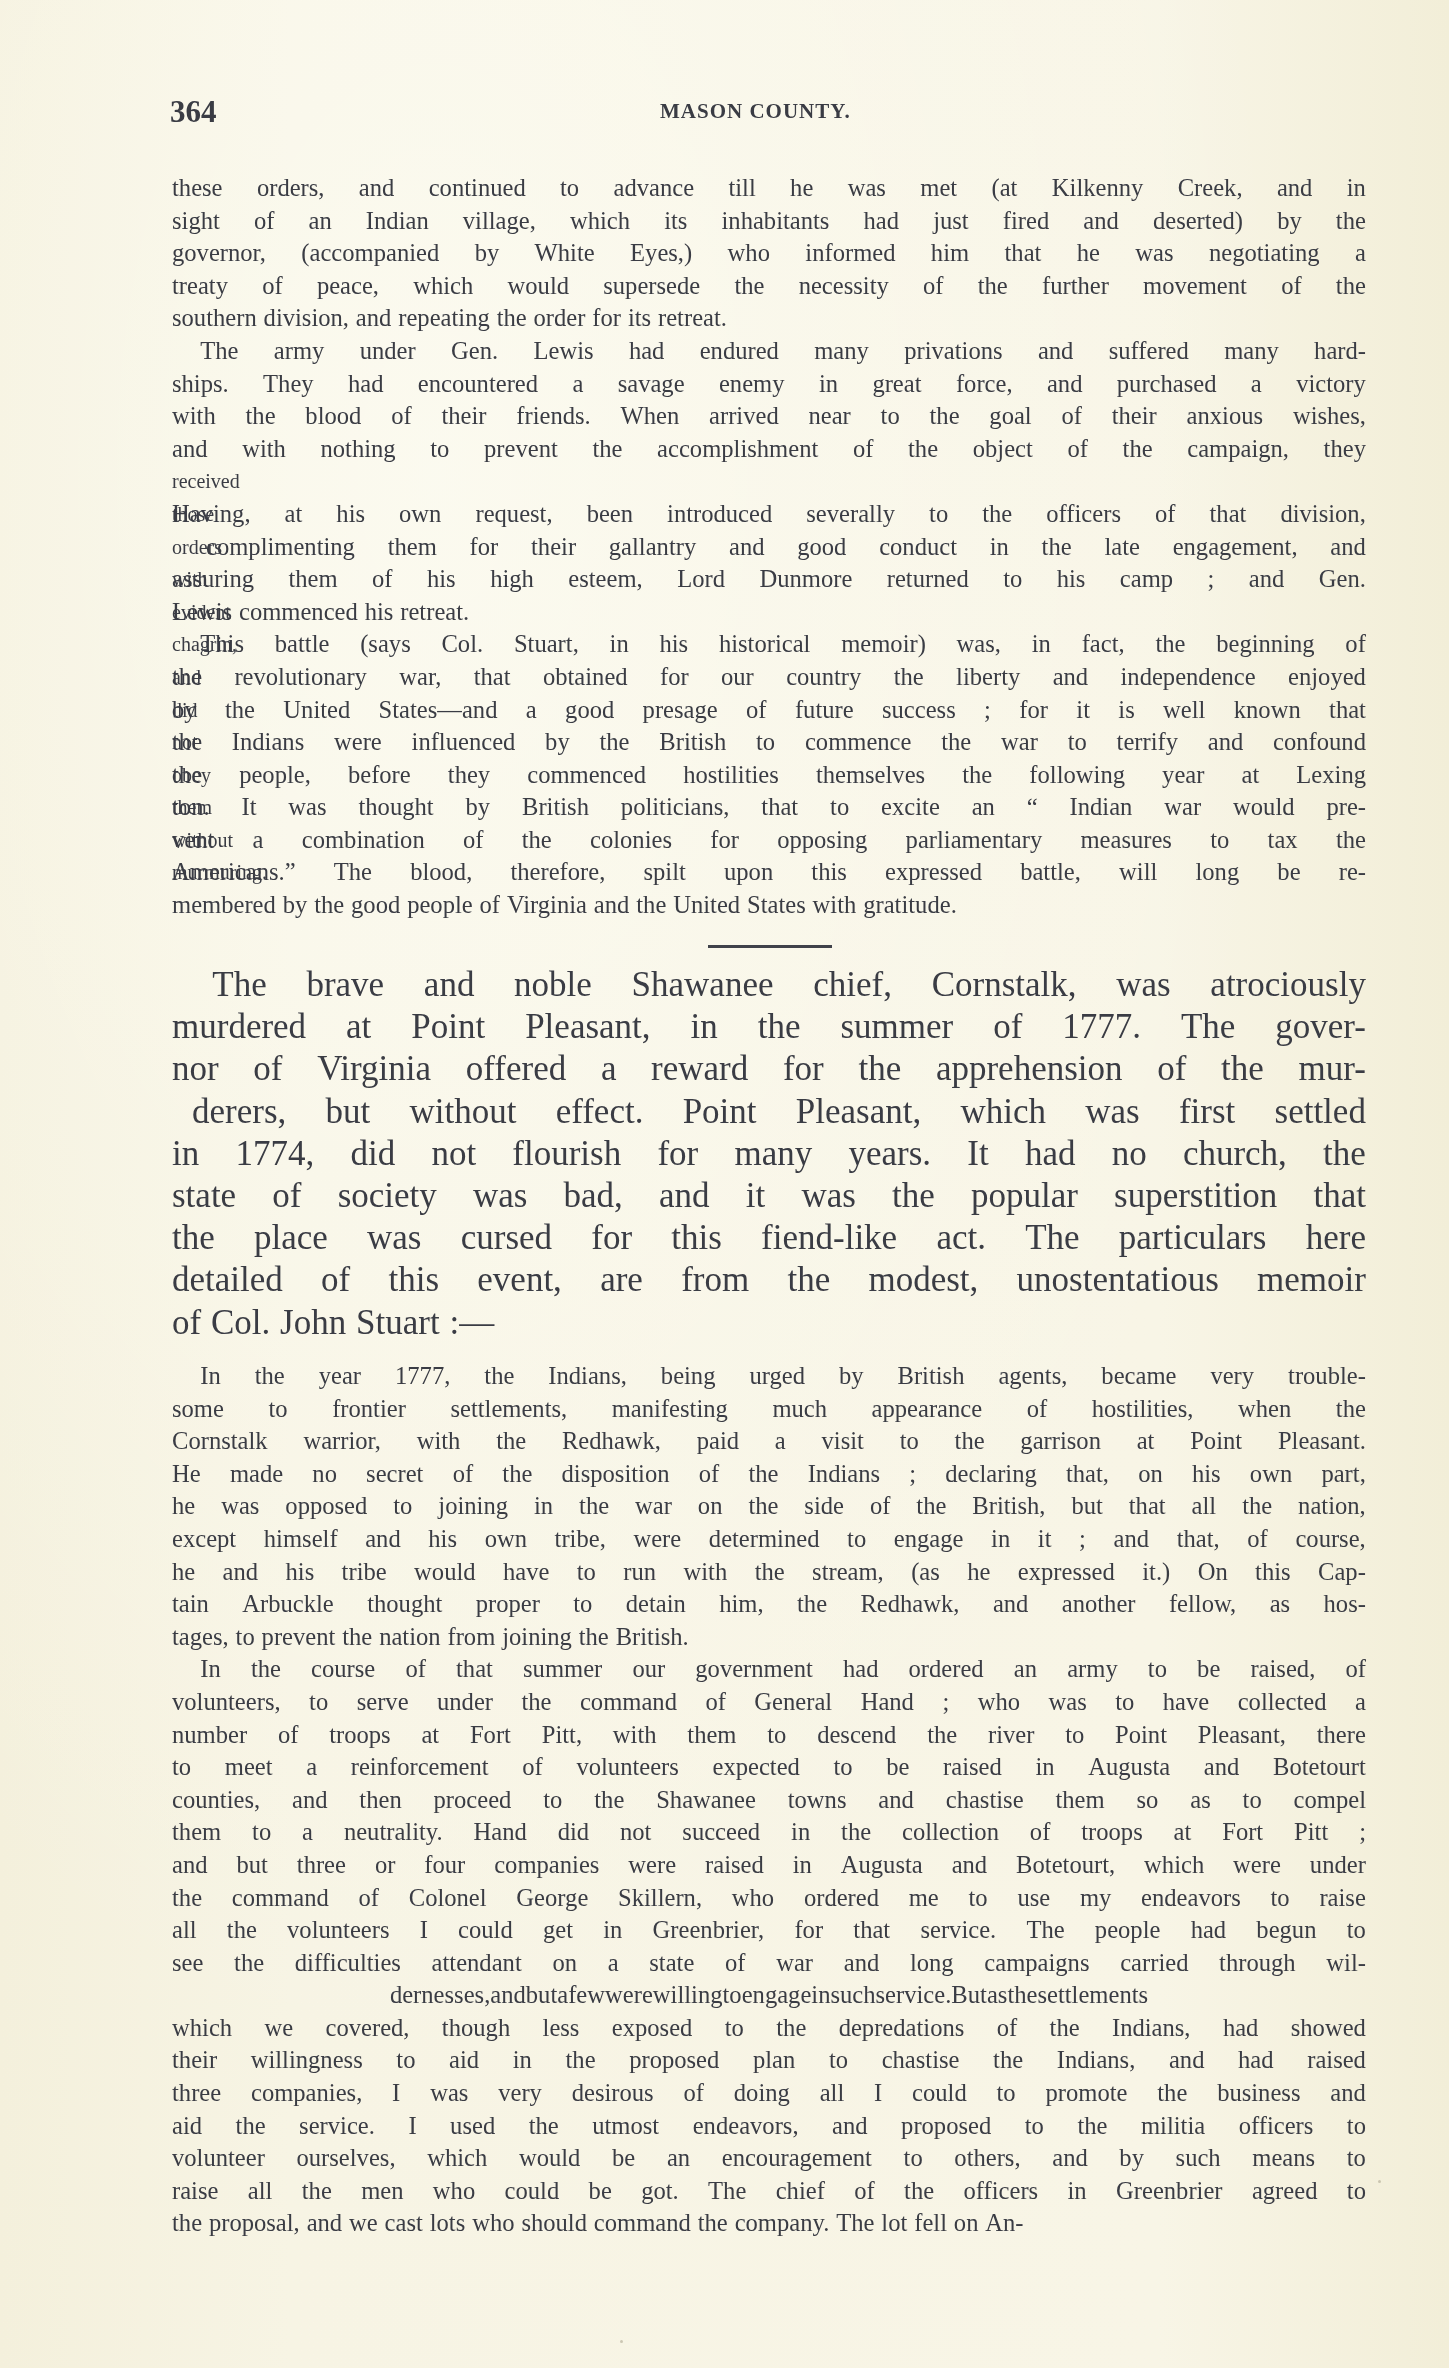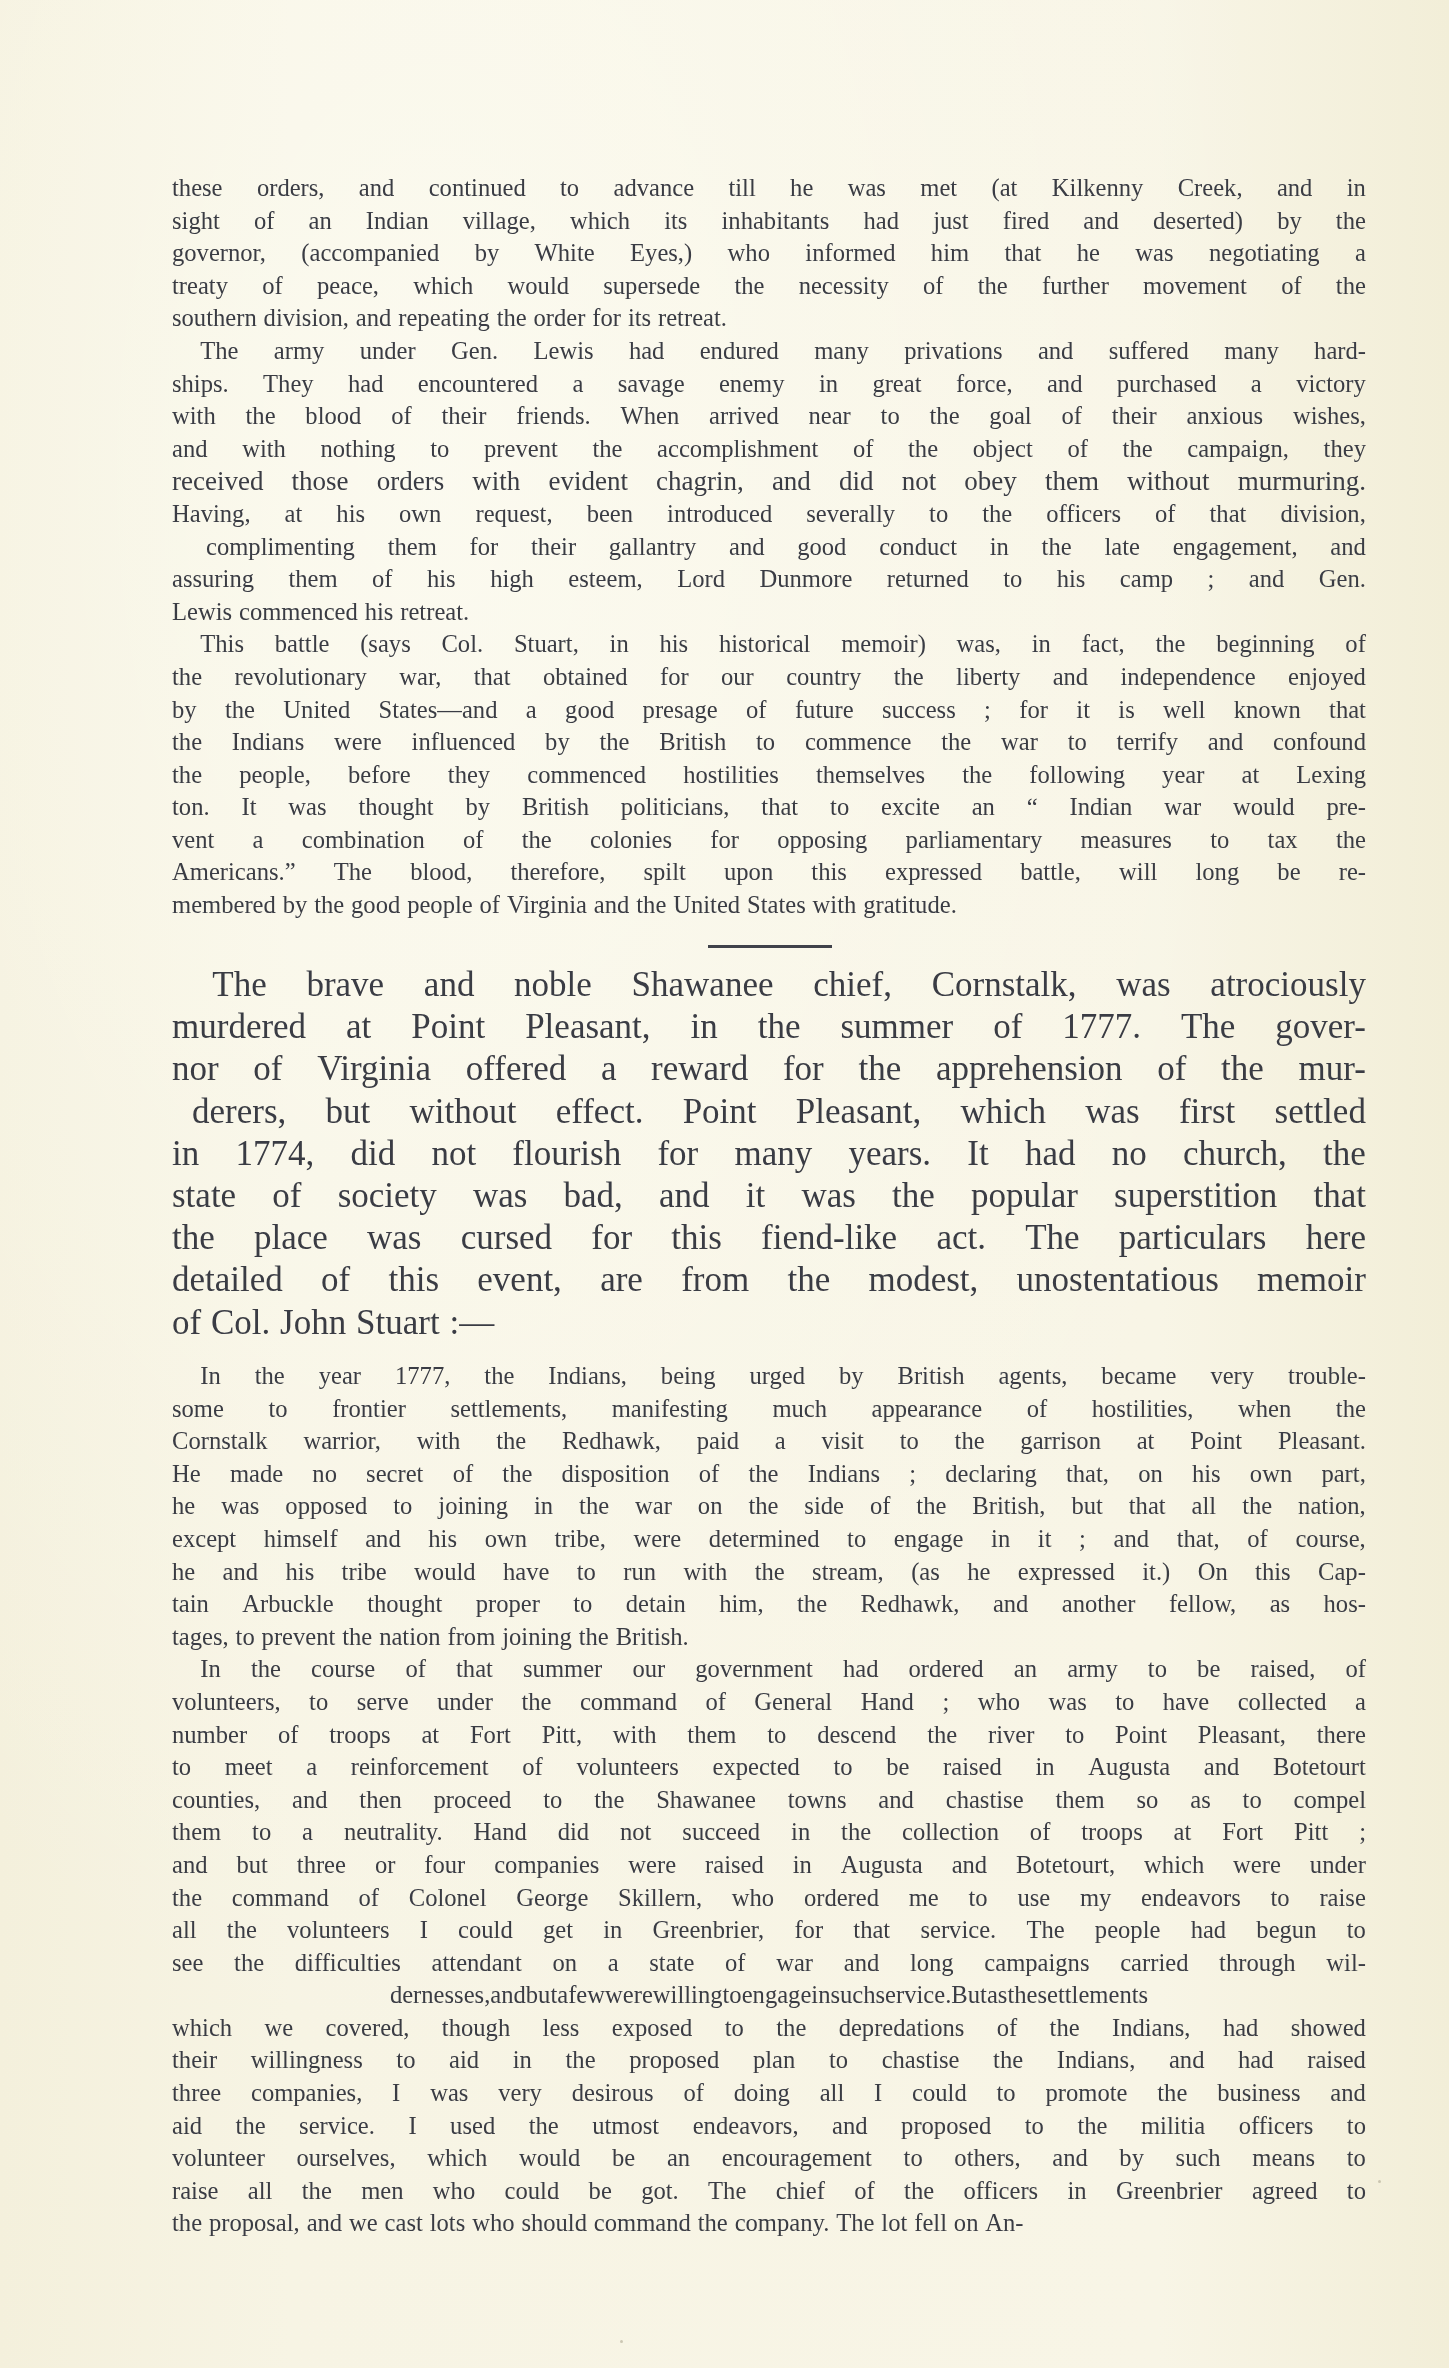--- a/index.html
+++ b/index.html
@@ -82,20 +82,24 @@
     border-radius: 50%;
     background: #b9b49e;
     opacity: 0.7;
   }
 </style>
 </head>
 <body>
 
 <div class="page">
 
+  <div class="running-head">
+    <span class="page-number">364</span>
+    <span class="page-title">MASON COUNTY.</span>
+  </div>
 
   <div class="text-block small" id="sec1" style="top:172px;">
       <div class="para">
         <div class="jline" style="font-size: 24.6px; line-height: 32.6px; height: 32.6px;">
           <span>these</span>
           <span>orders,</span>
           <span>and</span>
           <span>continued</span>
           <span>to</span>
           <span>advance</span>
@@ -228,21 +232,21 @@
           <span>the</span>
           <span>accomplishment</span>
           <span>of</span>
           <span>the</span>
           <span>object</span>
           <span>of</span>
           <span>the</span>
           <span>campaign,</span>
           <span>they</span>
         </div>
-        <div class="jline" style="font-size: 27px; line-height: 32.6px; height: 32.6px;">
+        <div class="jline" style="font-size: 20px; line-height: 32.6px; height: 32.6px; flex-direction: column;">
           <span>received</span>
           <span>those</span>
           <span>orders</span>
           <span>with</span>
           <span>evident</span>
           <span>chagrin,</span>
           <span>and</span>
           <span>did</span>
           <span>not</span>
           <span>obey</span>

